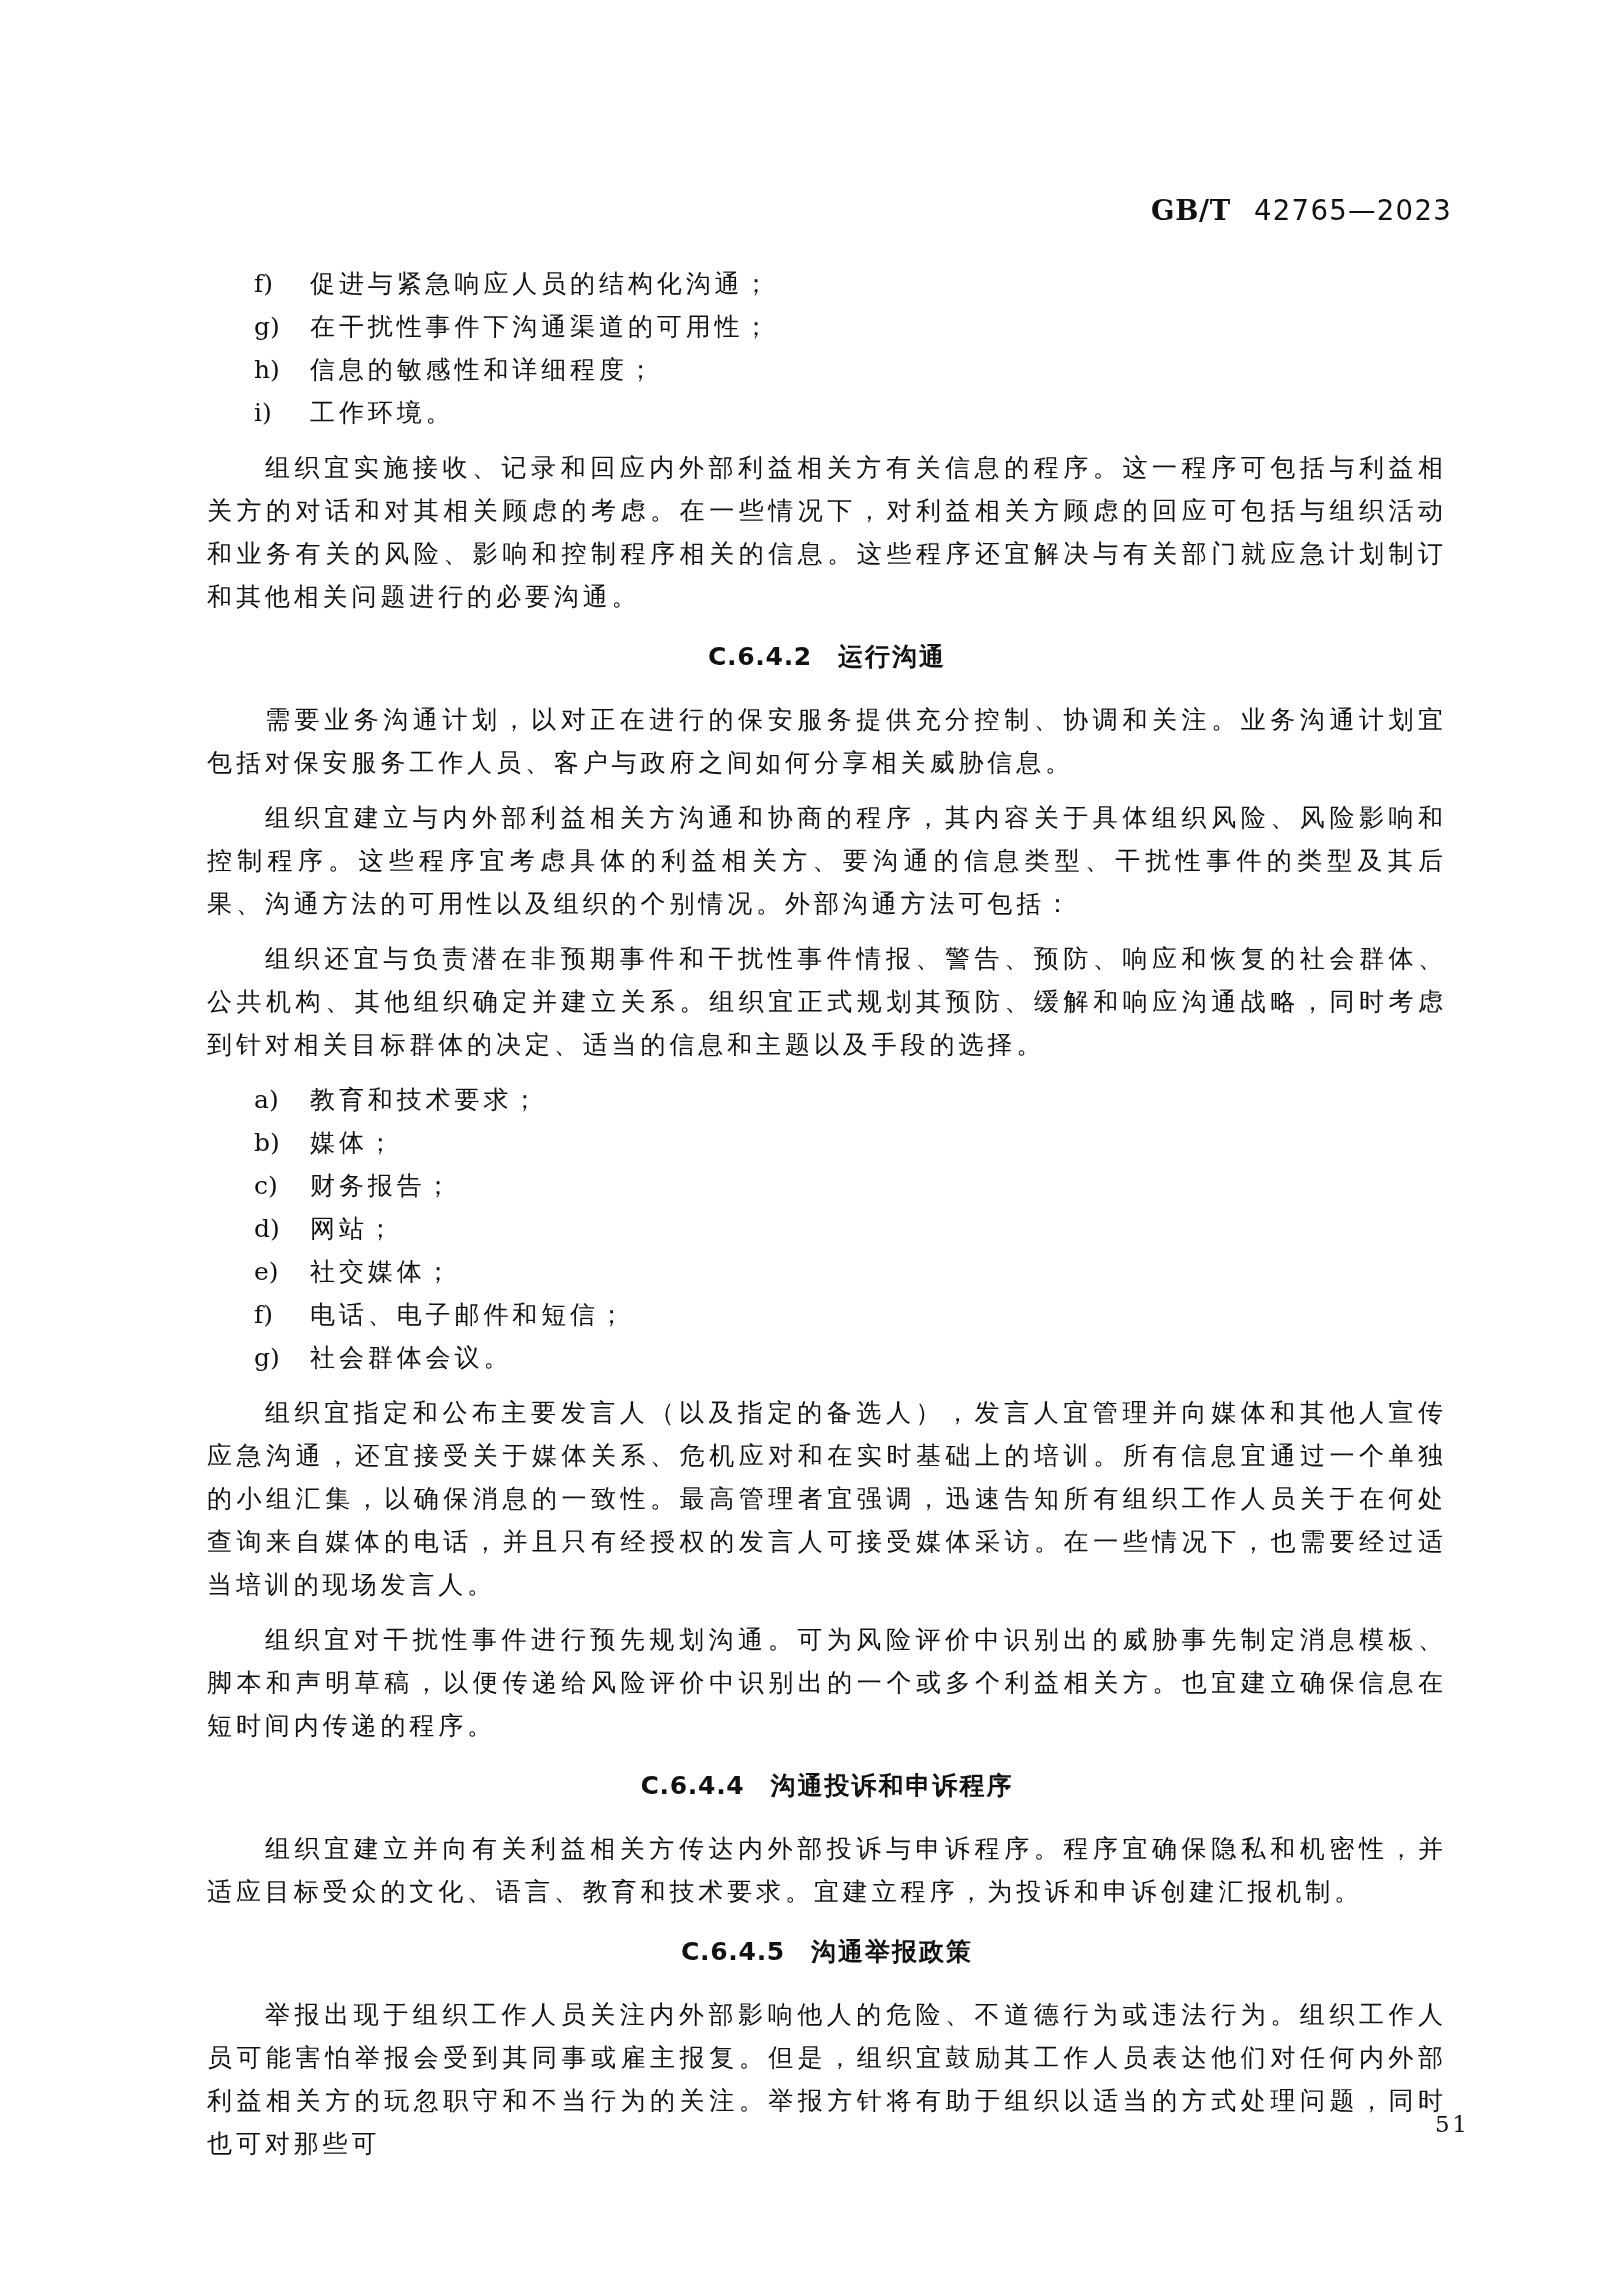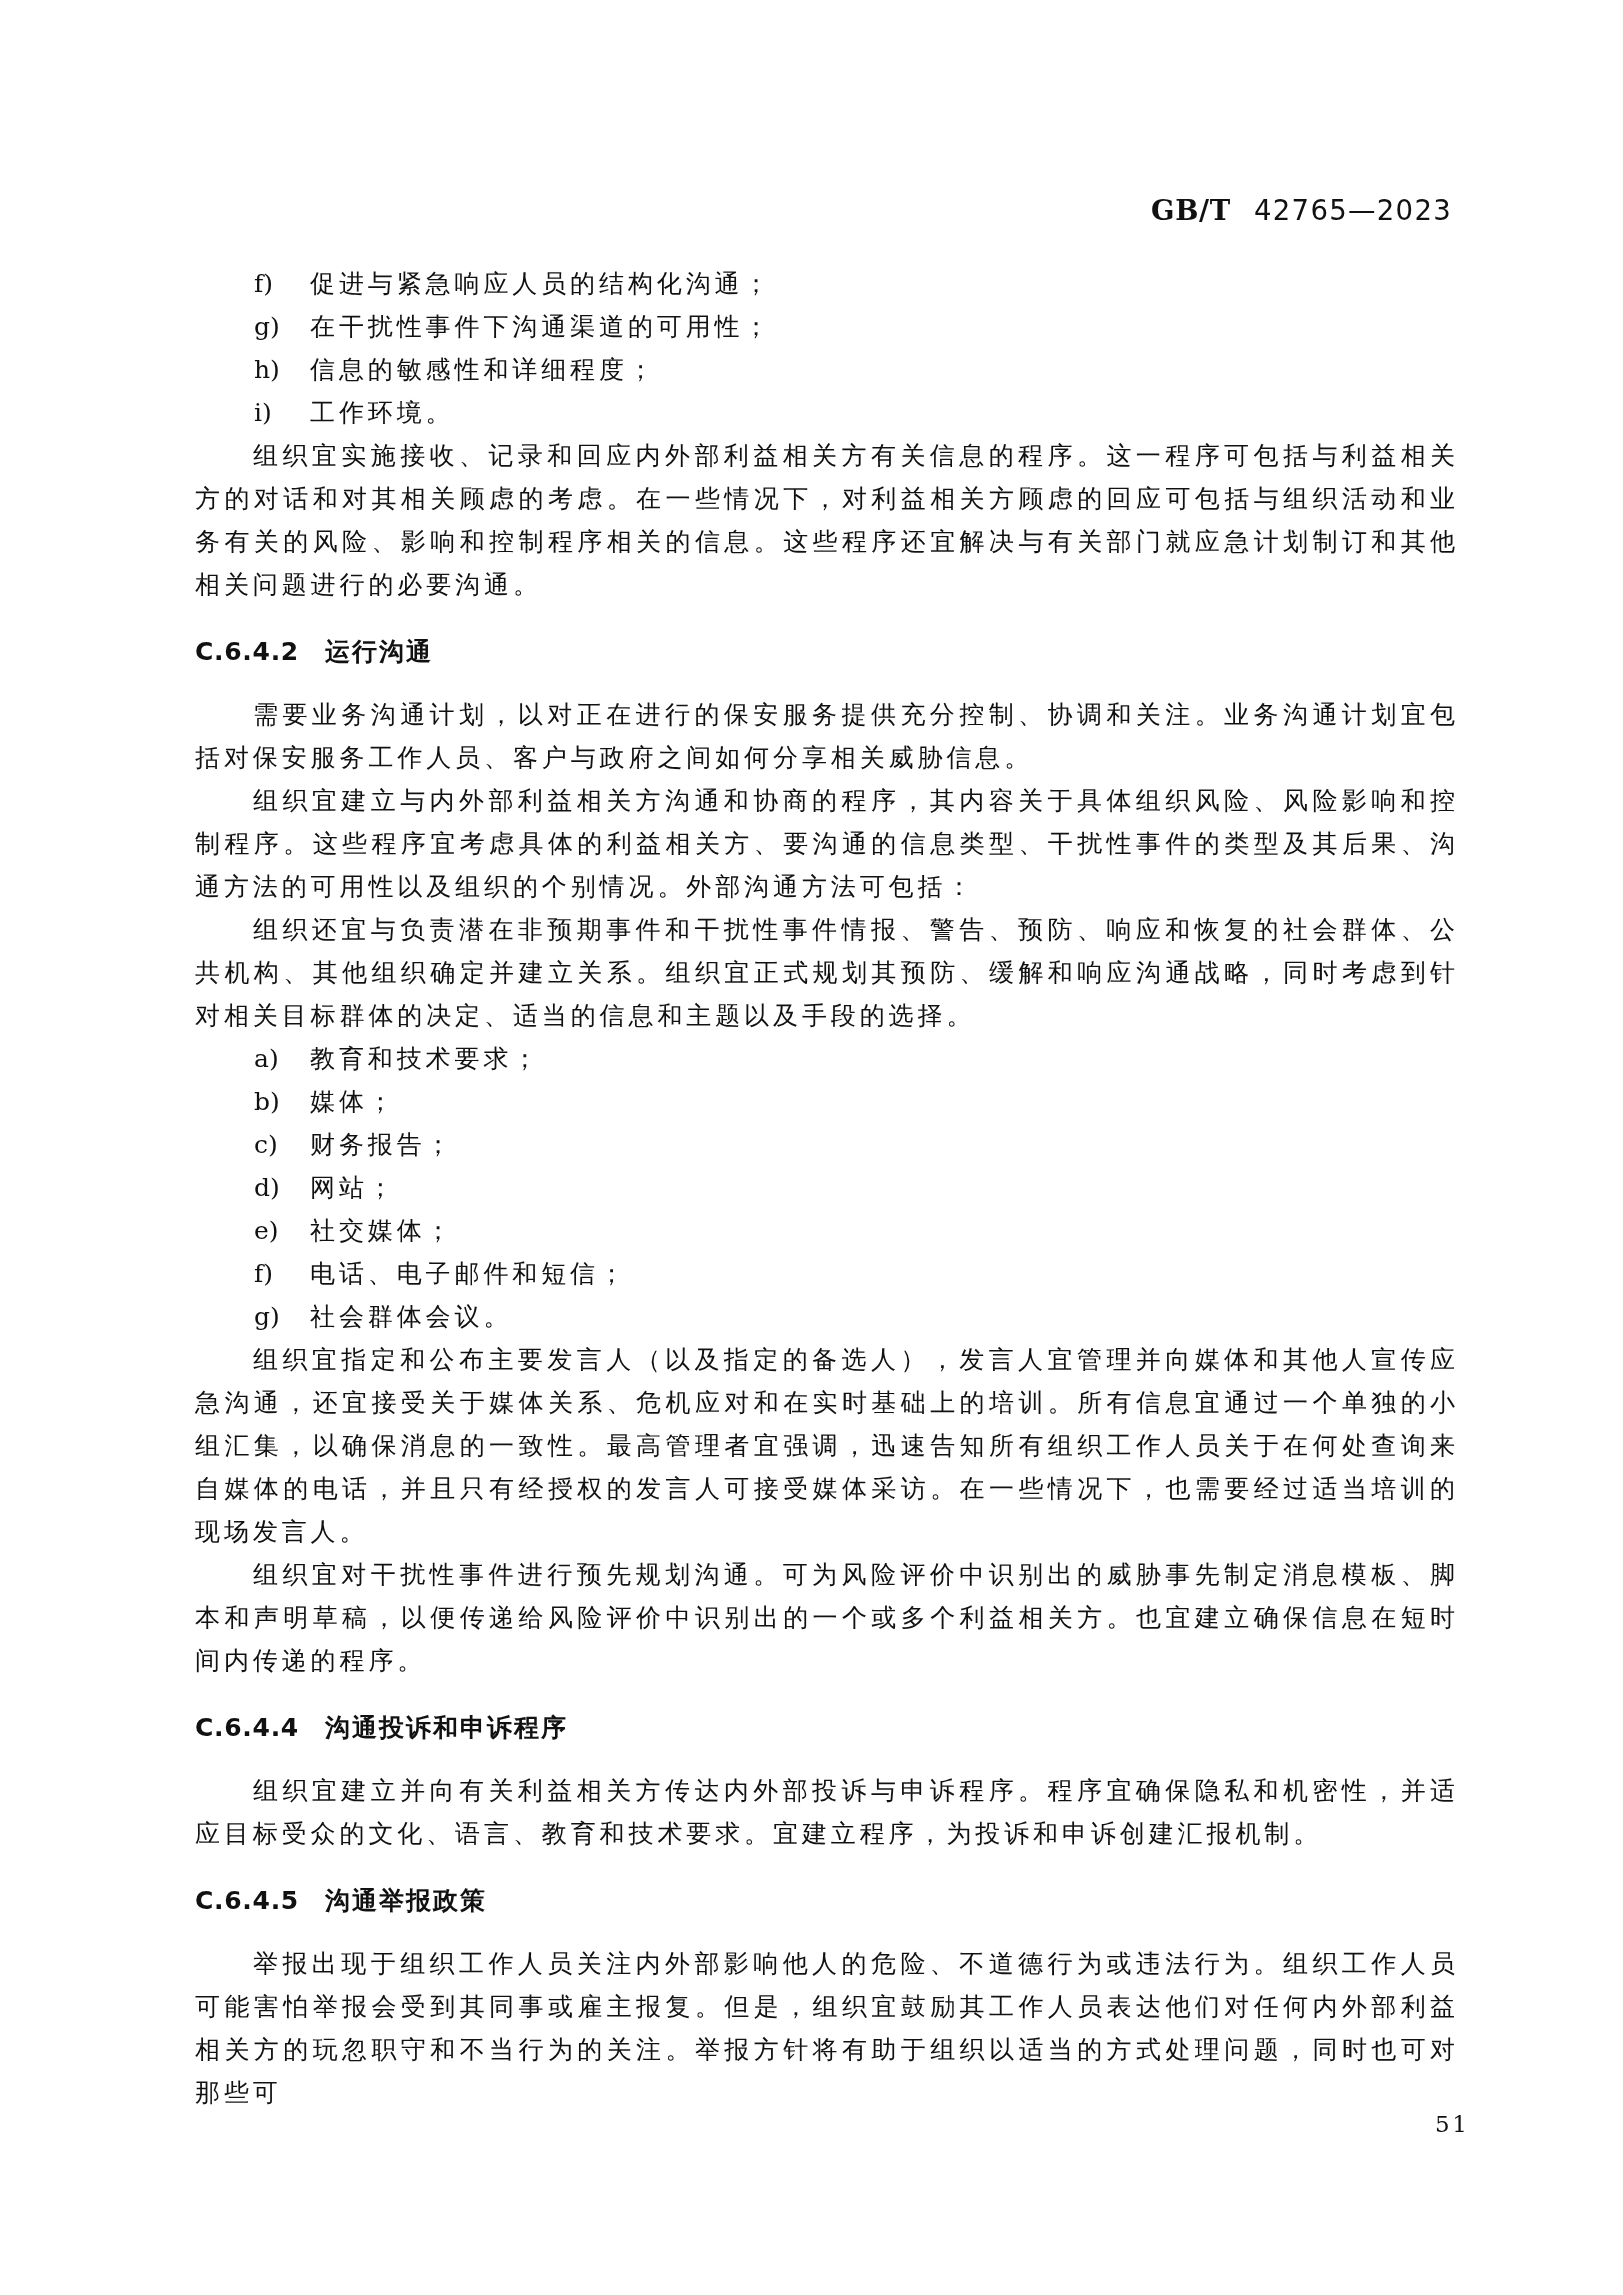--- a/index.html
+++ b/index.html
@@ -40,21 +40,21 @@
     position: absolute;
     left: 195px;
     top: 262px;
     width: 1264px;
     font-size: 25px;
     line-height: 43px;
     letter-spacing: 3.9px;
     text-align: justify;
   }
   p.para {
-    margin: 0;
+    margin: 12px;
     text-indent: 58px;
   }
   ol.alpha-list {
     list-style: none;
     margin: 0;
     padding: 0;
   }
   ol.alpha-list li {
     position: relative;
     padding-left: 115px;
@@ -65,22 +65,22 @@
     left: 59px;
     top: 0;
     letter-spacing: 0;
   }
   h3.clause {
     font-family: "DejaVu Sans", "Liberation Sans", sans-serif;
     font-weight: 700;
     font-size: 25px;
     line-height: 43px;
     letter-spacing: 2px;
-    margin: 24px 0 20px 0;
-    text-align: left;
+    margin: 17px 0 20px 0;
+    text-align: center;
   }
   .clause-number {
     margin-right: 26px;
     letter-spacing: 0.7px;
   }
   
   .page-number {
     position: absolute;
     left: 1435px;
     top: 2111px;

